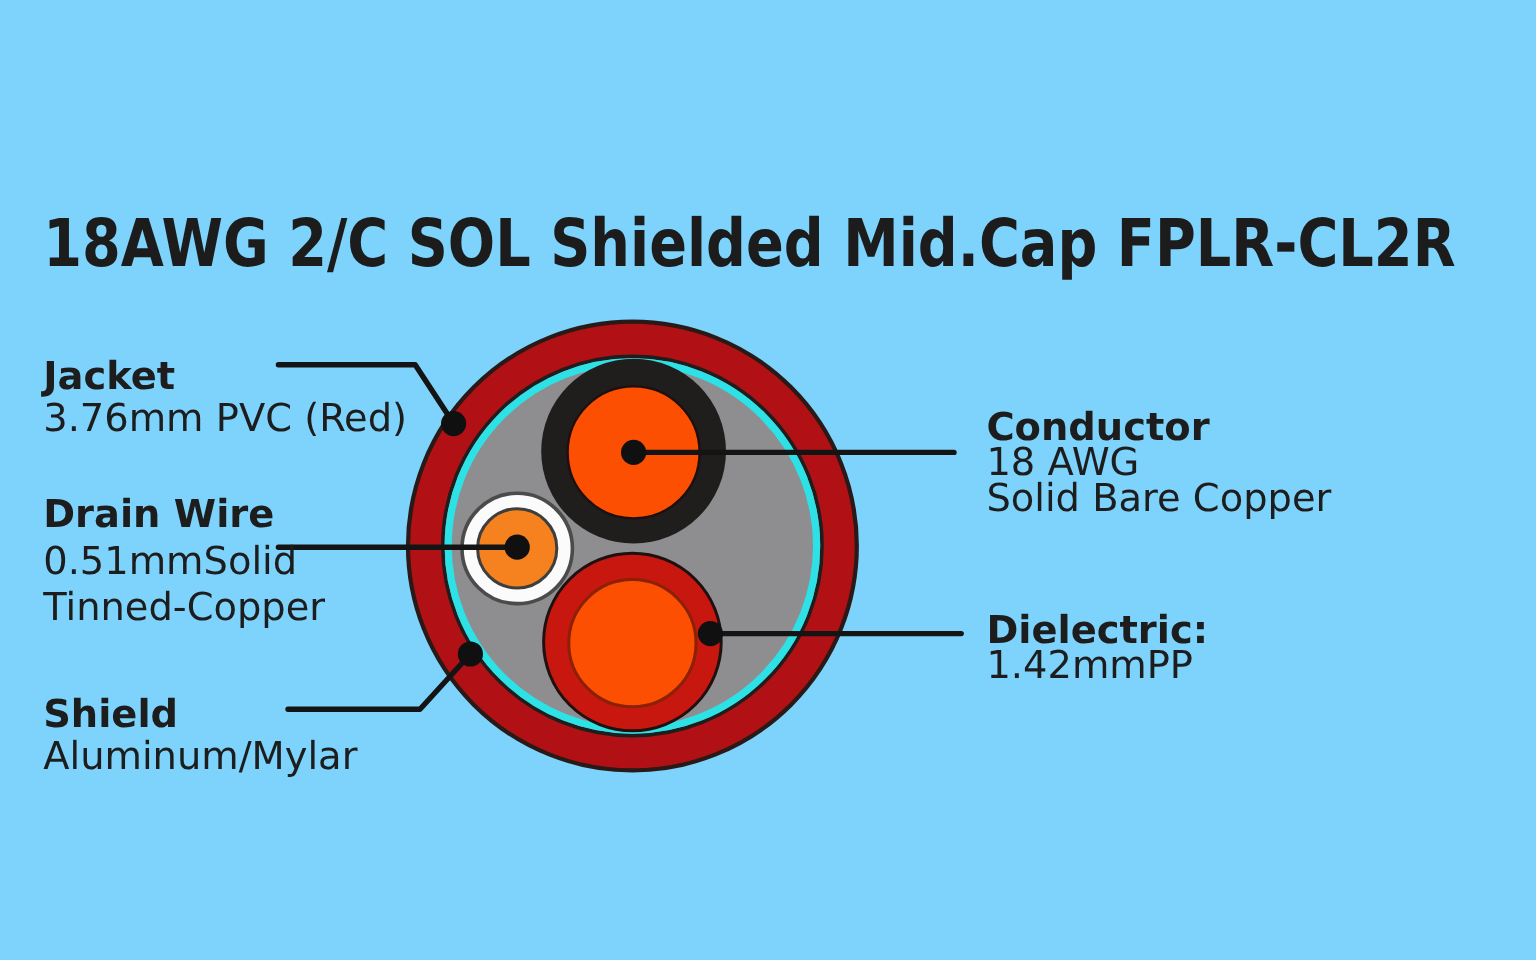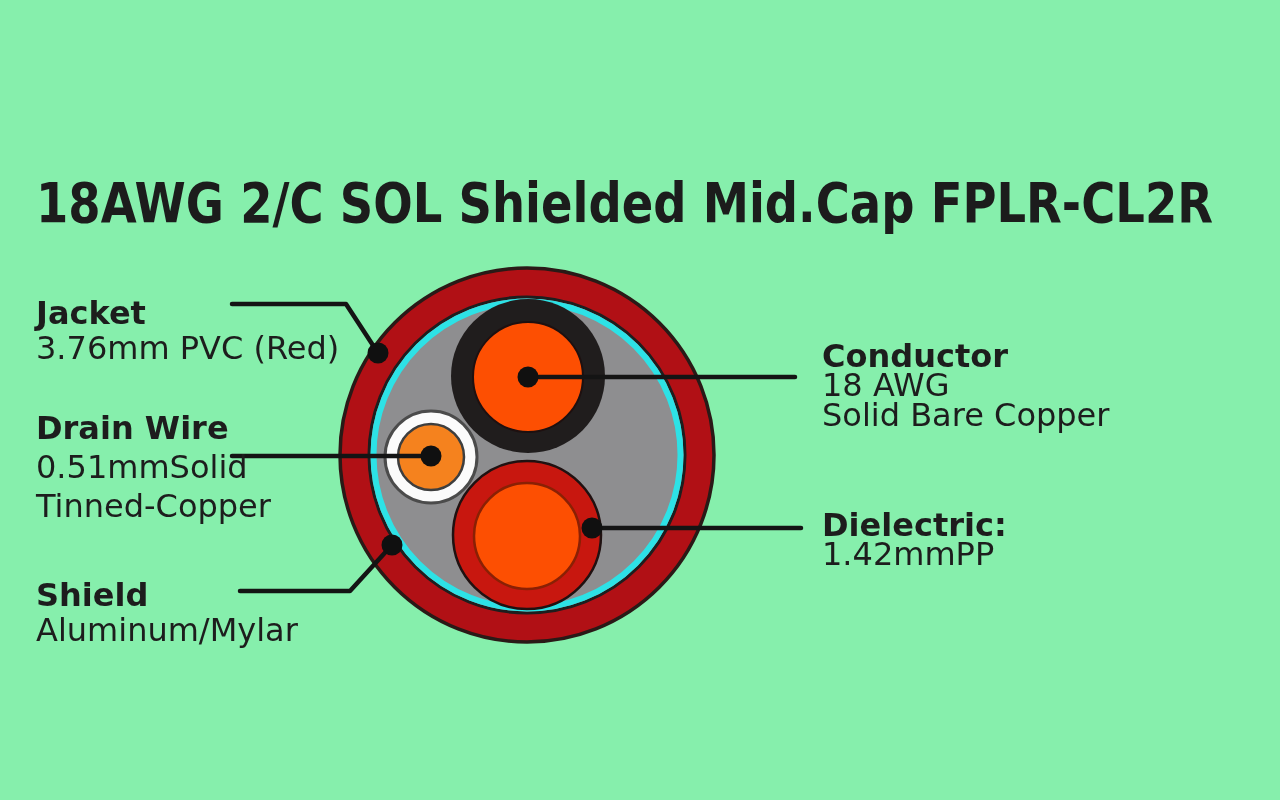--- a/index.html
+++ b/index.html
@@ -4,21 +4,21 @@
 <style>
   html, body {
     margin: 0;
     padding: 0;
     background: #ffffff;
   }
   .stage {
     position: relative;
     width: 1280px;
     height: 800px;
-    background: #86efac;
+    background: #7dd3fc;
     overflow: hidden;
     font-family: "DejaVu Sans", "Liberation Sans", sans-serif;
   }
   svg { display: block; }
   .title-text {
     font-family: "DejaVu Sans", "Liberation Sans", sans-serif;
     font-weight: 700;
     font-size: 55px;
     fill: #1c1c1c;
   }

